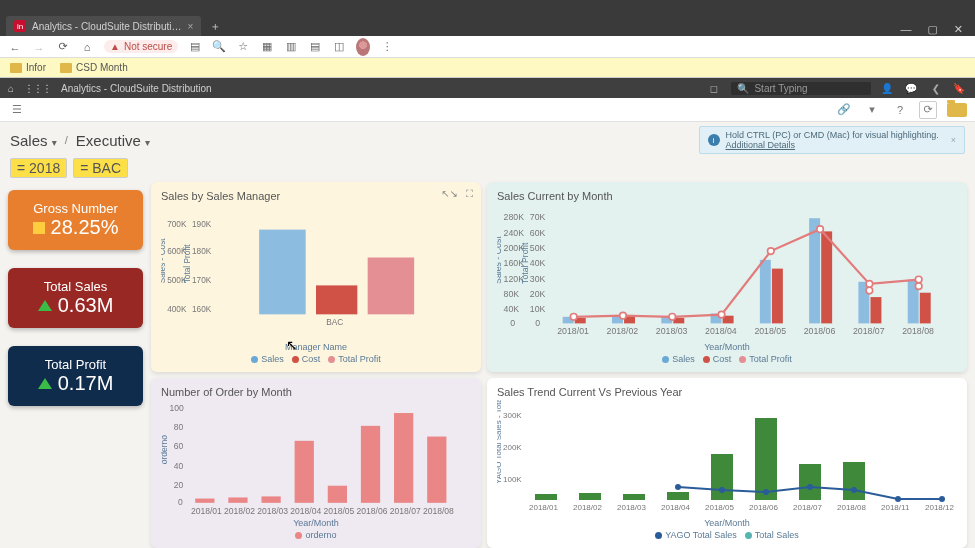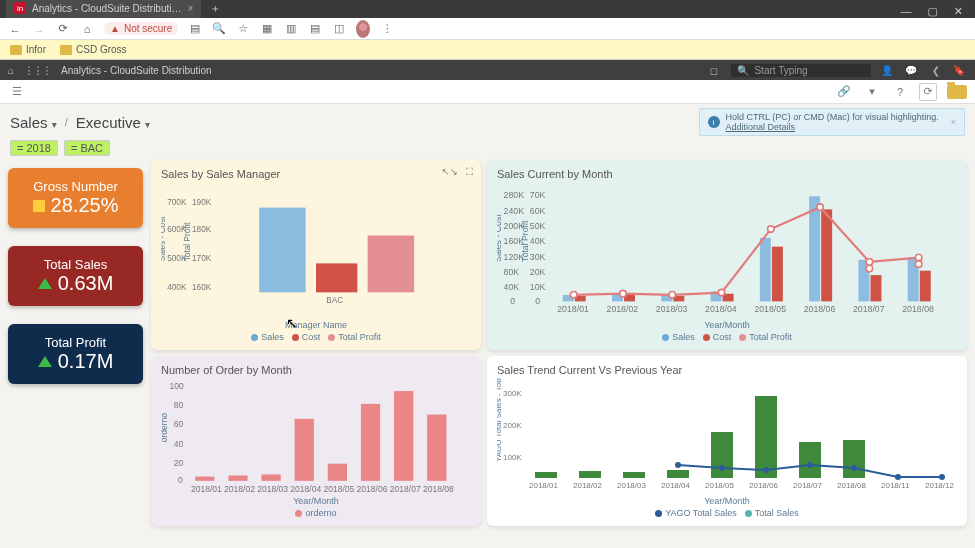--- a/index.html
+++ b/index.html
@@ -1,18 +1,18 @@
 <!DOCTYPE html>
 <html><head>
 <meta charset="utf-8">
 <style>
 *{box-sizing:border-box;margin:0;padding:0;font-family:Arial,Helvetica,sans-serif}
 body{background:#f4f3f0;width:975px;height:548px;overflow:hidden;font-size:11px;color:#333}
 
-.chrome-tabbar{height:18px;background:#3a3a3a;display:flex;align-items:flex-end}
+.chrome-tabbar{height:36px;background:#3a3a3a;display:flex;align-items:flex-end}
 .chrome-tab{display:flex;align-items:center;gap:6px;height:20px;background:#4c4c4c;color:#d0d0d0;padding:0 8px;font-size:10px;border-radius:3px 3px 0 0;margin-left:6px}
 .chrome-tab .fav{width:12px;height:12px;background:#c8102e;border-radius:2px;font-size:8px;color:#fff;display:flex;align-items:center;justify-content:center}
 .chrome-tab .close{color:#aaa;cursor:pointer}
 .newtab{width:16px;height:16px;color:#ccc;display:flex;align-items:center;justify-content:center;margin-left:6px;margin-bottom:2px}
 .window-ctrls{margin-left:auto;display:flex;gap:16px;padding:0 12px;color:#ccc}
 .addrbar{height:22px;background:#fff;display:flex;align-items:center;gap:10px;padding:0 8px;border-bottom:1px solid #ddd}
 .addrbar .navico{color:#555;width:14px;text-align:center}
 .addrbar .navico.dis{color:#bbb}
 .insecure{display:flex;align-items:center;gap:4px;background:#fceceb;color:#bb4c45;padding:1px 6px;border-radius:8px;font-size:10px}
 .url{flex:1;color:#666;font-size:11px;overflow:hidden;white-space:nowrap}
@@ -36,21 +36,21 @@
 .t-folder{width:20px;height:14px;background:#e0b84a;border-radius:2px;margin-left:auto;position:relative}
 .t-folder:before{content:"";position:absolute;width:8px;height:3px;background:#e0b84a;top:-3px;left:0;border-radius:1px 1px 0 0}
 
 .crumbs-row{display:flex;align-items:center;padding:4px 10px;gap:8px}
 .crumb{font-size:15px;color:#444}
 .crumb .carrot{font-size:10px;color:#666}
 .crumb-sep{color:#888}
 .info-banner{margin-left:auto;background:#e1f0f7;border:1px solid #bcdceb;padding:3px 8px;display:flex;align-items:center;gap:6px;font-size:9px;color:#4d6a79;border-radius:2px}
 .info-banner a{text-decoration:underline;cursor:pointer}
 .pill-row{display:flex;gap:6px;padding:0 10px 4px}
-.pill{border:1px solid #ccc;background:#bef264;font-size:11px;padding:1px 6px;border-radius:2px;color:#555}
+.pill{border:1px solid #ccc;background:#fde047;font-size:14px;padding:1px 6px;border-radius:2px;color:#555}
 
 .dash{display:flex;gap:8px;padding:0 8px}
 .sidecards{display:flex;flex-direction:column;gap:18px;width:135px;padding-top:8px}
 .kpi{height:60px;border-radius:6px;color:#fff;display:flex;flex-direction:column;justify-content:center;align-items:center;box-shadow:0 2px 4px rgba(0,0,0,.25)}
 .kpi.orange{background:#e87f2e}
 .kpi.darkred{background:#972823}
 .kpi.darkblue{background:#102c4c}
 .kpi .label{font-size:13px;font-weight:400}
 .kpi .value{font-size:20px;font-weight:400;display:flex;align-items:center;gap:6px}
 .kpi .sq{width:12px;height:12px;background:#fecd3e}
@@ -115,21 +115,21 @@
     <span>⋮</span>
   </div>
 </div>
 <div class="bookbar">
   <div class="bm">
       <span class="folder"></span>
       <span>Infor</span>
     </div>
   <div class="bm">
       <span class="folder"></span>
-      <span>CSD Gross</span>
+      <span>CSD Month</span>
     </div>
 </div>
 
 <div class="infor-hdr">
   <span>⌂</span>
   <span class="dots">⋮⋮⋮</span>
   <span>Analytics - CloudSuite Distribution</span>
   <div class="infor-spacer"></div>
   <span class="hdr-ico">◻</span>
   <div class="search-box">

